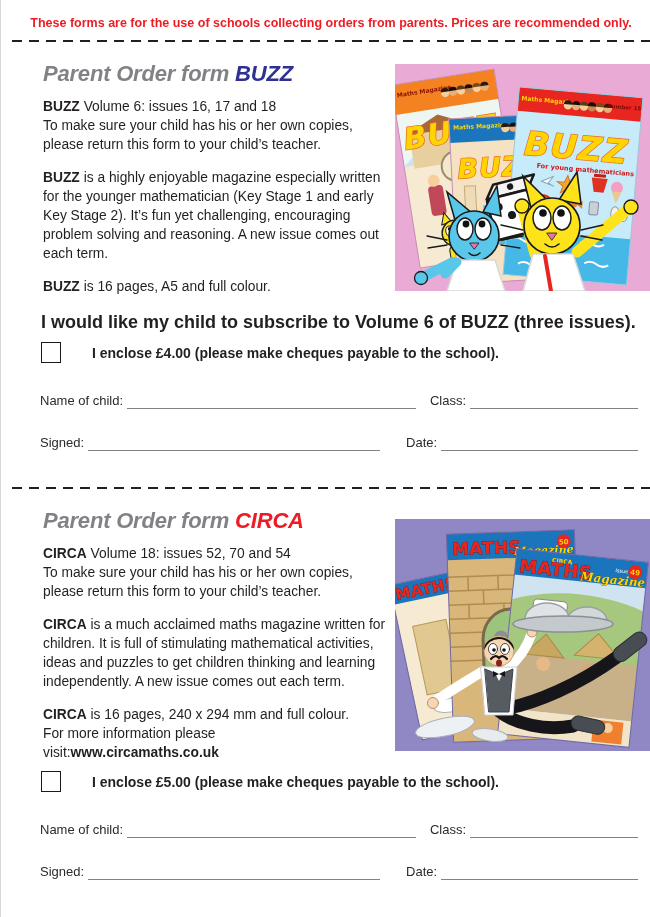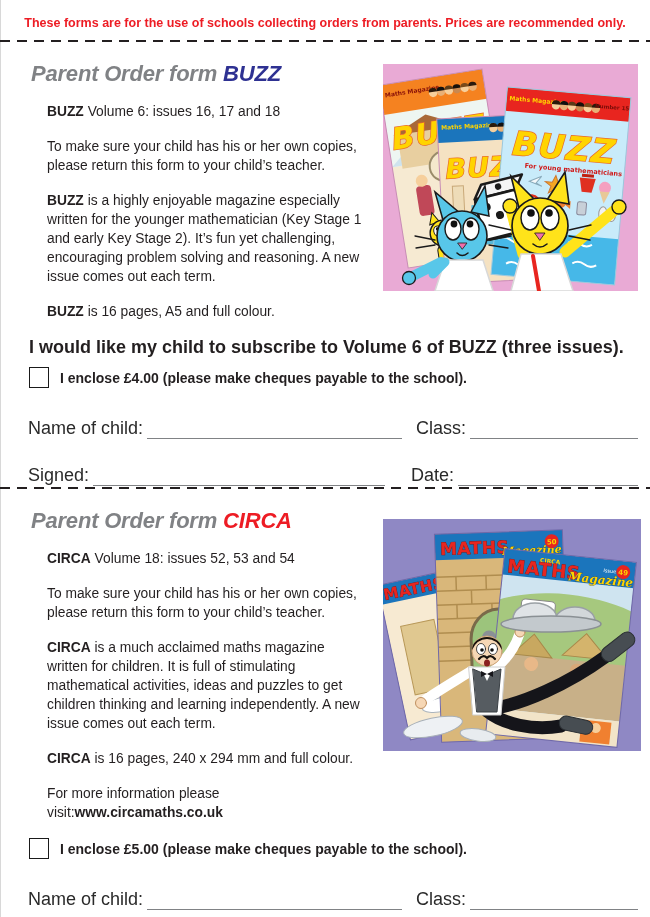--- a/index.html
+++ b/index.html
@@ -1,40 +1,40 @@
 <!DOCTYPE html>
 <html><head>
 <meta charset="utf-8">
 <style>
   * { margin:0; padding:0; box-sizing:border-box; }
   body { background:#ffffff; font-family:"Liberation Sans","DejaVu Sans",sans-serif; color:#231f20; }
   .page { position:relative; width:650px; height:917px; background:#fff; overflow:hidden;
-          box-shadow: inset 1px 0 0 #d8d8d8; }
+          box-shadow: inset 1px 0 0 #d8d8d8; padding-left: 12px; }
   .banner { height:40px; display:flex; align-items:center; justify-content:center;
             font-size:12.5px; font-weight:bold; color:#ed1c24; padding-top:6px; text-align:center; }
   .dashed { height:2px; background: repeating-linear-gradient(to right, #231f20 0 10px, transparent 10px 17px); }
   .form-section { position:relative; height:445px; overflow:hidden; }
   .form-section.second { height:428px; }
   h1 { font-size:22px; font-weight:bold; color:#808285; margin:20px 0 0 31px; line-height:24px; letter-spacing:-0.2px;font-style:italic; }
   h1 .mag-name { margin-left:6px; }
   .mag-name.buzz { color:#2e3192; }
   .mag-name.circa { color:#ed1c24; }
   .text-col { width:352px; margin:11px 0 0 31px; font-size:13.8px; line-height:19px; }
-  .text-col p { margin:16px; }
+  .text-col p { margin:0; }
   .text-col .note { max-width:332px; }
   .text-col .desc { margin-top:14px; }
   .text-col .format { margin-top:14px; }
   .text-col b { font-weight:bold; }
   .cover-img { position:absolute; left:383px; top:22px; width:255px; height:227px; }
   .cover-img.circa-pos { top:30px; width:258px; height:232px; }
   .subscribe { font-size:18px; font-weight:bold; margin:16px 0 0 29px; }
-  .check-row { display:flex; align-items:center; margin:9px 0 0 29px; }
+  .check-row { display:flex; align-items:center; margin:9px 0 0 29px;gap:20px; }
   .checkbox { display:inline-block; width:20px; height:21px; border:1.8px solid #1a1a1a; background:#fff; flex:0 0 auto; }
   .check-label { font-size:14px; font-weight:bold; margin-left:11px; }
-  .field-row { display:flex; align-items:flex-end; margin:30px 12px 0 28px; font-size:18px; color:#2a2a2a; }
+  .field-row { display:flex; margin:30px 12px 0 28px; font-size:13px; color:#2a2a2a; }
   .field-row.second-row { margin-top:26px; }
   .fline { border-bottom:1.5px solid #808285; height:16px; margin-left:4px; }
   .fline.grow { flex:1 1 auto; }
   .name-gap { width:14px; flex:0 0 auto; }
   .signed-line { width:292px; flex:0 0 auto; }
   .date-gap { width:26px; flex:0 0 auto; }
   .class-line { width:168px; flex:0 0 auto; }
   svg text { font-family:"DejaVu Sans",sans-serif; }
   .buzztitle { fill:#ffd400; stroke:#e8682a; stroke-width:1.4px; paint-order:stroke; font-weight:bold; font-style:italic; letter-spacing:1px; }
   .mathstitle { fill:#e8251f; stroke:#8a1208; stroke-width:0.7px; paint-order:stroke; font-weight:bold; letter-spacing:0.5px; }
@@ -234,21 +234,21 @@
       <span class="fline grow"></span>
     </div>
   </section>
 
   <div class="dashed"></div>
 
   <section class="form-section second">
     <h1><span>Parent Order form</span><span class="mag-name circa">CIRCA</span></h1>
 
     <div class="text-col">
-      <p><b>CIRCA</b><span> Volume 18: issues 52, 53 and 54</span></p>
+      <p><b>CIRCA</b><span> Volume 18: issues 52, 70 and 54</span></p>
       <p class="note">To make sure your child has his or her own copies, please return this form to your child’s teacher.</p>
       <p class="desc"><b>CIRCA</b><span> is a much acclaimed maths magazine written for children. It is full of stimulating mathematical activities, ideas and puzzles to get children thinking and learning independently. A new issue comes out each term.</span></p>
       <p class="format"><b>CIRCA</b><span> is 16 pages, 240 x 294 mm and full colour.</span></p>
       <p><span>For more information please visit:</span><b>www.circamaths.co.uk</b></p>
     </div>
 
     <div class="cover-img circa-pos">
       <svg viewBox="0 0 258 232" width="258" height="232">
         <defs>
           <clipPath id="cr-l">

